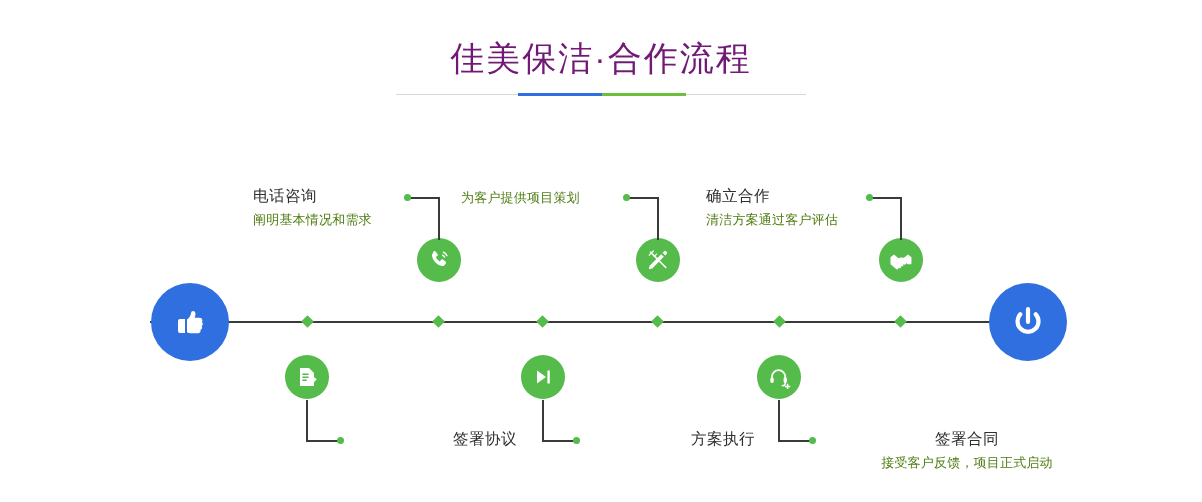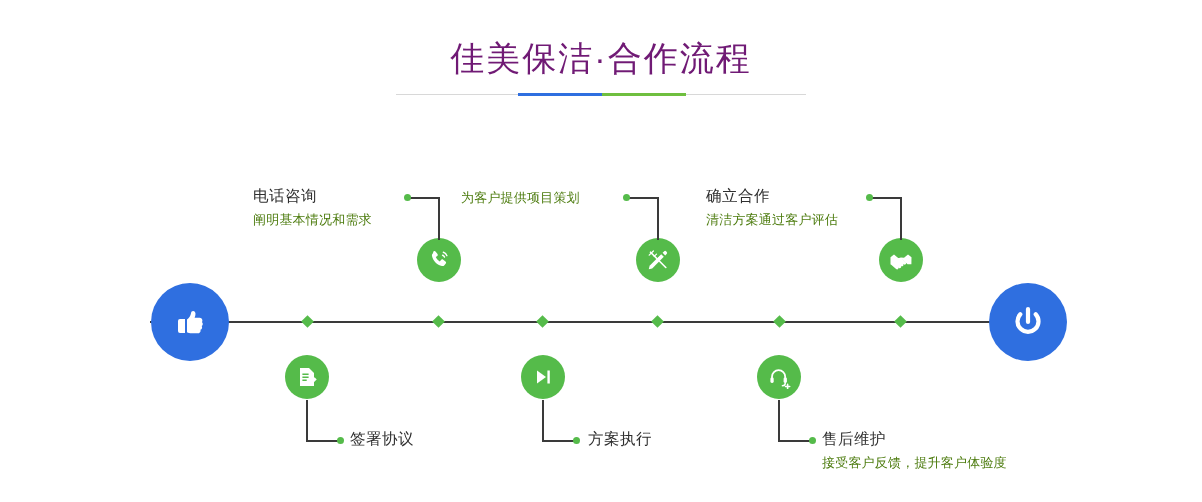--- a/index.html
+++ b/index.html
@@ -149,21 +149,21 @@
     letter-spacing: 0.5px;
   }
   .label-block .lbl-desc {
     font-size: 13px;
     color: #4d7c0f;
     line-height: 22px;
     margin-top: 2px;
     letter-spacing: 0.2px;
   }
   .label-block.above { text-align: left; }
-  .label-block.below { text-align: left; }
+  .label-block.below { text-align: center; margin-left: 20px; }
 </style>
 </head>
 <body>
 
 <div class="stage">
 
   <div class="header">
     <div class="title">佳美保洁·合作流程</div>
     <div class="rule-wrap">
       <div class="rule-base"></div>
@@ -288,17 +288,17 @@
         <rect fill="#ffffff" x="16.6" y="12.4" width="3.3" height="5.6" rx="1.4"></rect>
         <path d="M18.2 18v.6c0 1.3-1.2 2.2-2.8 2.2" stroke="#ffffff" stroke-width="1.5" fill="none" stroke-linecap="round"></path>
         <path d="M20.6 19.4v4.2M18.5 21.5h4.2" stroke="#ffffff" stroke-width="1.6" stroke-linecap="round"></path>
       </svg>
     </span>
   </div>
   <div class="stem" style="left:778px; top:400px; height:41px;"></div>
   <div class="elbow" style="left:778px; top:440px; width:32px;"></div>
   <div class="arrow-dot" style="left:809px; top:437px;"></div>
   <div class="label-block below" style="left:822px; top:428px; width:250px;">
-    <div class="lbl-title">售后维护</div>
-    <div class="lbl-desc">接受客户反馈，提升客户体验度</div>
+    <div class="lbl-title">签署合同</div>
+    <div class="lbl-desc">接受客户反馈，项目正式启动</div>
   </div>
 
 </div>
 
 </body></html>

